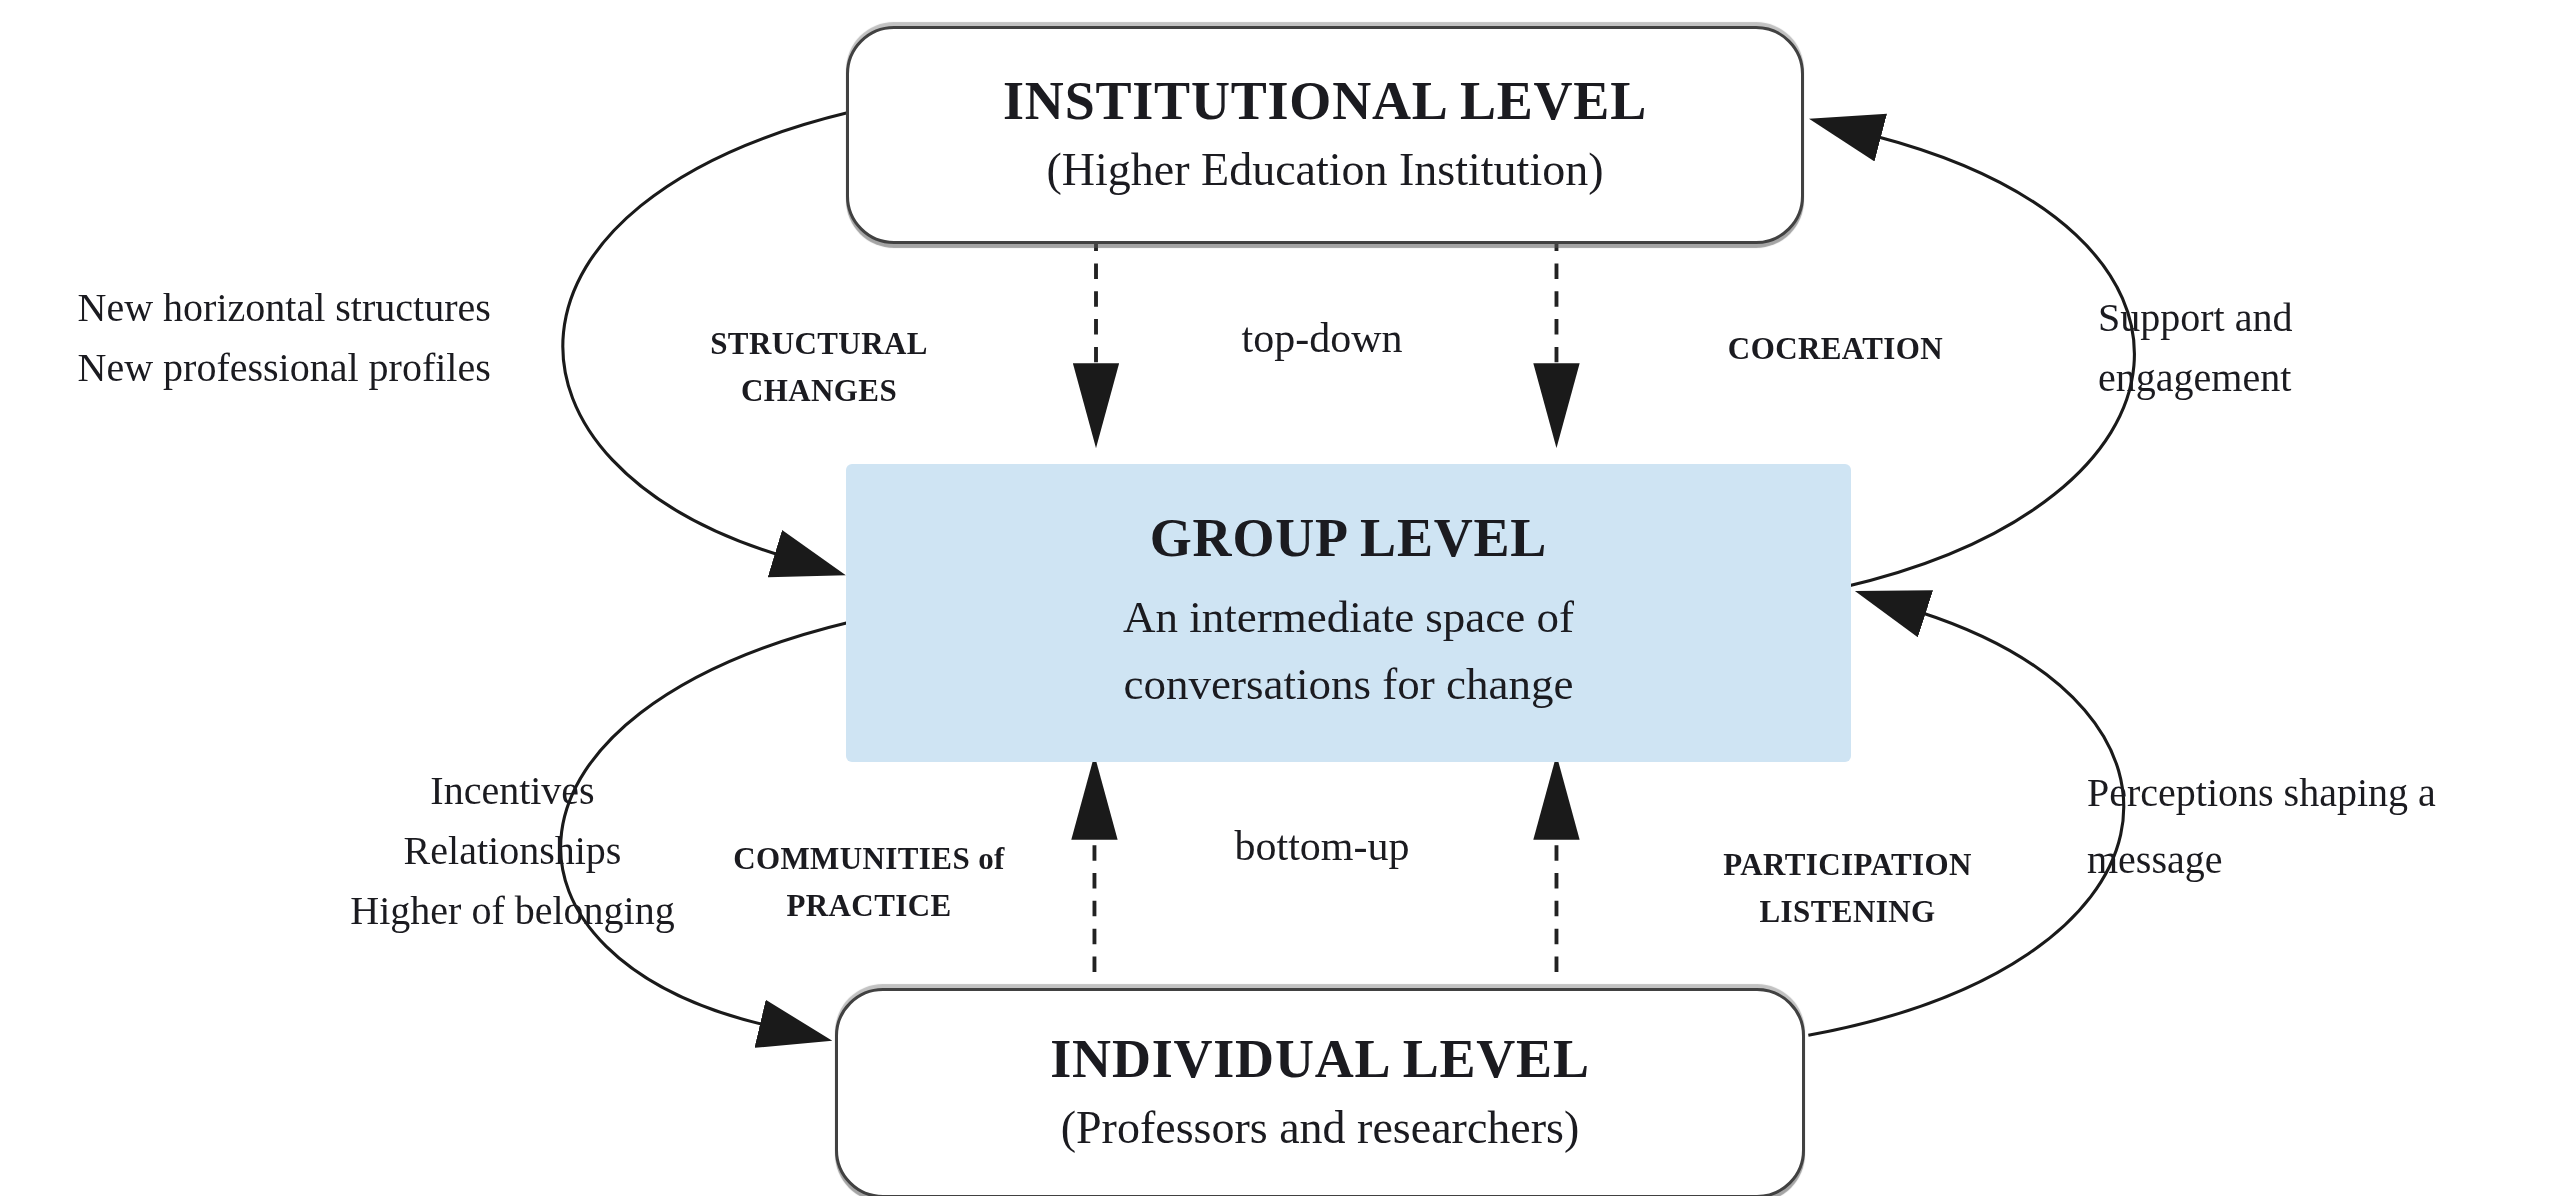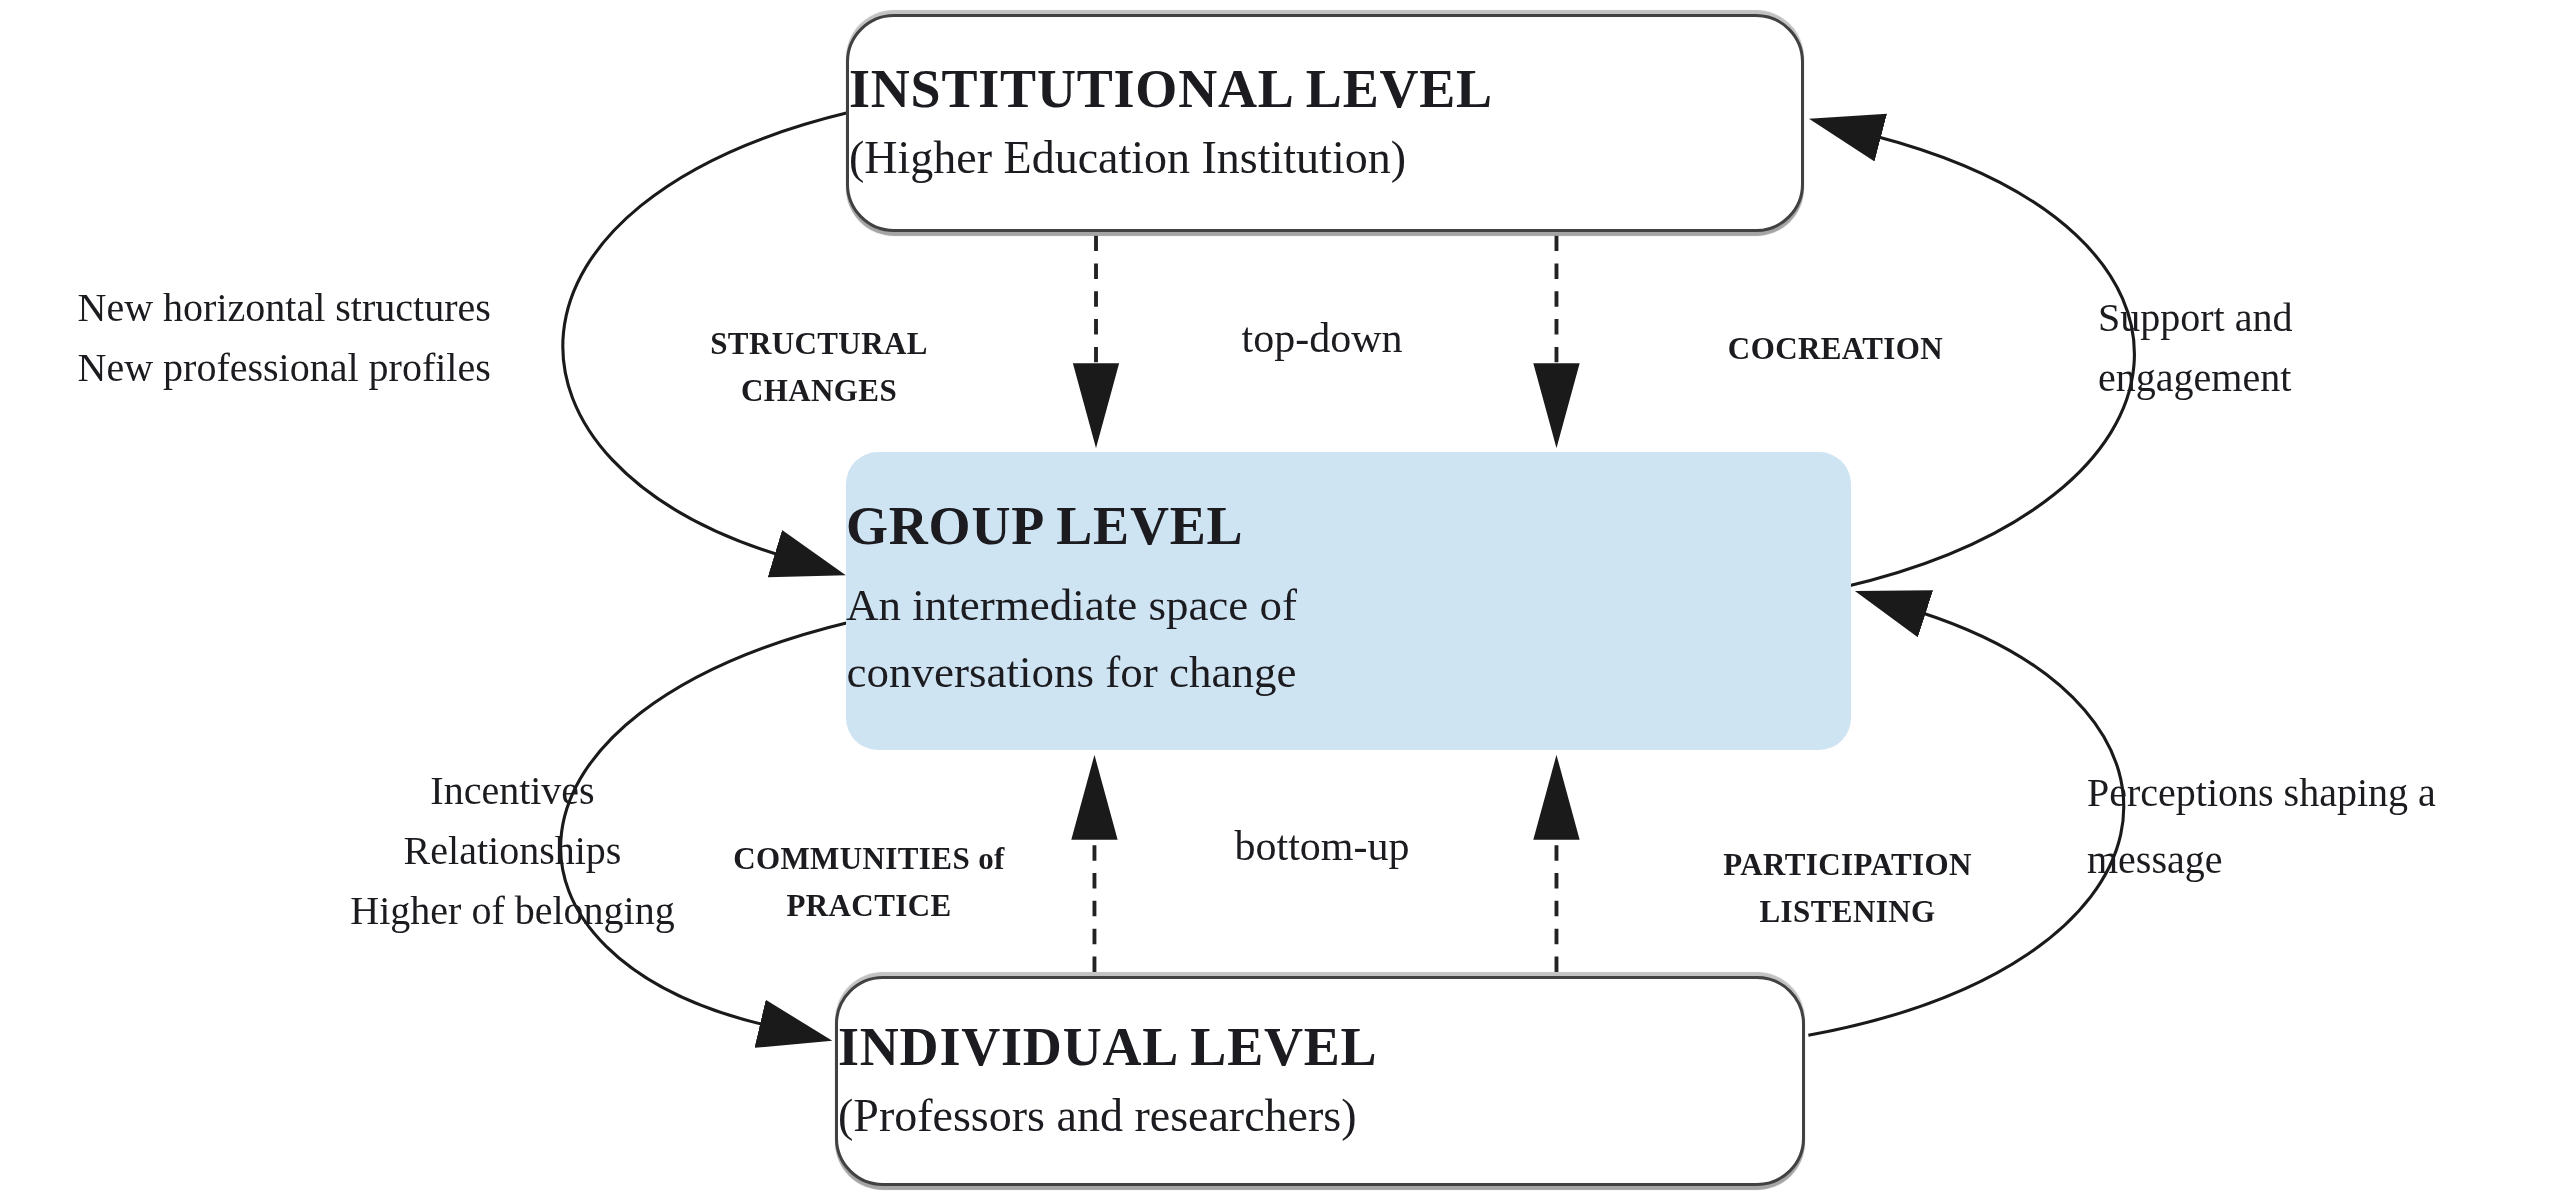--- a/index.html
+++ b/index.html
@@ -14,36 +14,37 @@
   }
   .arrows {
     position: absolute;
     left: 0; top: 0;
     width: 2576px; height: 1196px;
   }
   .box {
     position: absolute;
     display: flex;
     flex-direction: column;
-    align-items: flex-start;
+    align-items: center;
     justify-content: center;
     text-align: center;
     box-sizing: border-box;
+    margin-top: 12px;
   }
   .box.white {
     background: #ffffff;
     border: 3.9px solid #414141;
     border-radius: 48px;
     box-shadow: 0 3.9px 0.8px rgba(90,90,90,0.55), 0 -3.1px 0.8px rgba(120,120,120,0.45);
   }
   .box.inst  { left: 846px; top: 14px;   width: 958px; height: 218px; }
   .box.group {
     left: 846px; top: 452px; width: 1005px; height: 298px;
     background: #cfe4f3;
-    border-radius: 32px;
+    border-radius: 6px;
   }
   .box.indiv { left: 835px; top: 976px; width: 970px; height: 210px; }
   .box-title { font-weight: bold; font-size: 54px; line-height: 1.15; letter-spacing: 0.8px; }
   .box-sub   { font-size: 46px; line-height: 1.3; margin-top: 7.7px; }
   .group .box-sub { font-size: 45px; line-height: 1.5; margin-top: 14px; }
 
   .label {
     position: absolute;
     text-align: center;
   }

